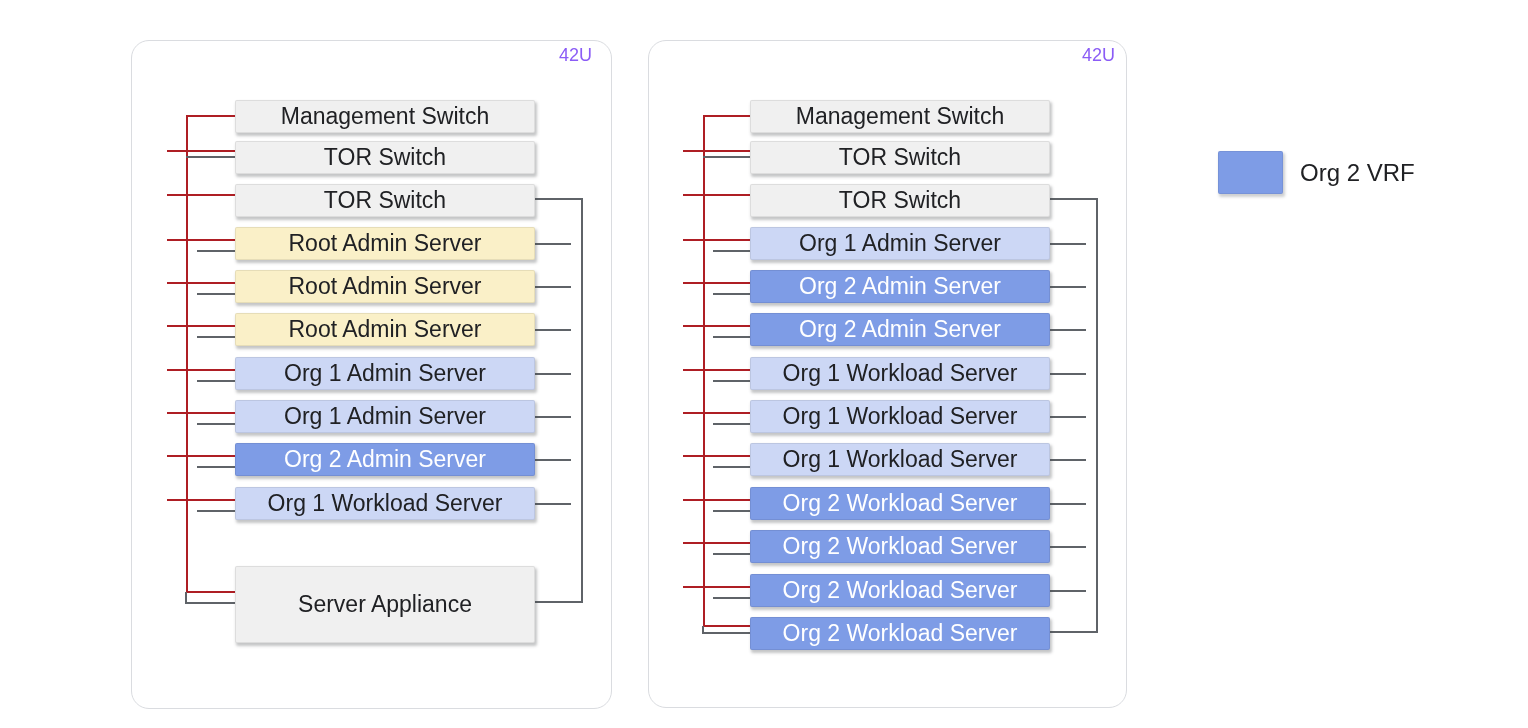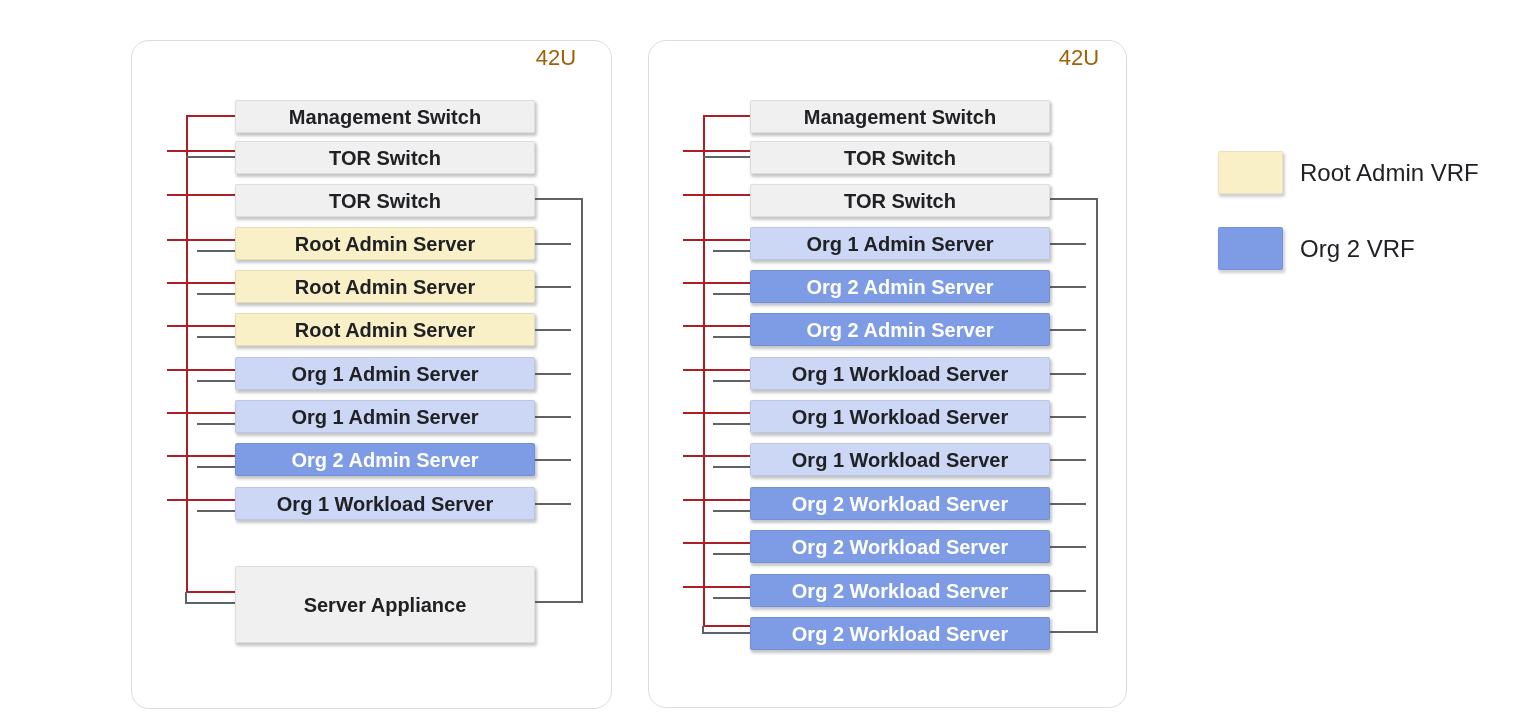--- a/index.html
+++ b/index.html
@@ -11,38 +11,37 @@
   }
   .rack-frame {
     position:absolute;
     border:1.5px solid #dadce0;
     border-radius:18px;
     background:#ffffff;
     box-sizing:border-box;
   }
   .cap-label {
     position:absolute;
-    font-size:22px;
-    text-align:center;
-    color:#a16207;
+    font-size:18px;
+    text-align:right;
+    color:#8b5cf6;
     white-space:nowrap;
   }
   .unit {
     position:absolute;
     width:300px; height:33px;
     display:flex; align-items:center; justify-content:center;
-    font-size:20px;
+    font-size:23px;
     line-height:1;
     color:#202124;
     border:1px solid rgba(0,0,0,0.08);
     border-radius:2px;
     box-sizing:border-box;
     box-shadow:1.5px 2.5px 3px rgba(60,64,67,0.3);
     white-space:nowrap;
-    font-weight:bold;
   }
   .unit.org2 { color:#ffffff; }
   .hline, .vline { position:absolute; }
   .legend {
     position:absolute; left:1218px; top:151px;
     display:flex; flex-direction:column; row-gap:33px;
   }
   .legend-item { display:flex; align-items:center; column-gap:17px; }
   .legend-swatch {
     width:65px; height:43px;
@@ -158,22 +157,18 @@
       <div class="unit org1" style="left: 750px; top: 400px; height: 33px; background: rgb(204, 215, 245);">Org 1 Workload Server</div>
       <div class="unit org1" style="left: 750px; top: 443px; height: 33px; background: rgb(204, 215, 245);">Org 1 Workload Server</div>
       <div class="unit org2" style="left: 750px; top: 487px; height: 33px; background: rgb(126, 156, 230);">Org 2 Workload Server</div>
       <div class="unit org2" style="left: 750px; top: 530px; height: 33px; background: rgb(126, 156, 230);">Org 2 Workload Server</div>
       <div class="unit org2" style="left: 750px; top: 574px; height: 33px; background: rgb(126, 156, 230);">Org 2 Workload Server</div>
       <div class="unit org2" style="left: 750px; top: 617px; height: 33px; background: rgb(126, 156, 230);">Org 2 Workload Server</div>
     </div>
 
   <div class="legend">
     <div class="legend-item">
-      <div class="legend-swatch" style="background: rgb(250, 240, 200);"></div>
-      <div class="legend-label">Root Admin VRF</div>
-    </div>
-    <div class="legend-item">
       <div class="legend-swatch" style="background: rgb(126, 156, 230);"></div>
       <div class="legend-label">Org 2 VRF</div>
     </div>
   </div>
 
 </div>
 
 </body></html>

